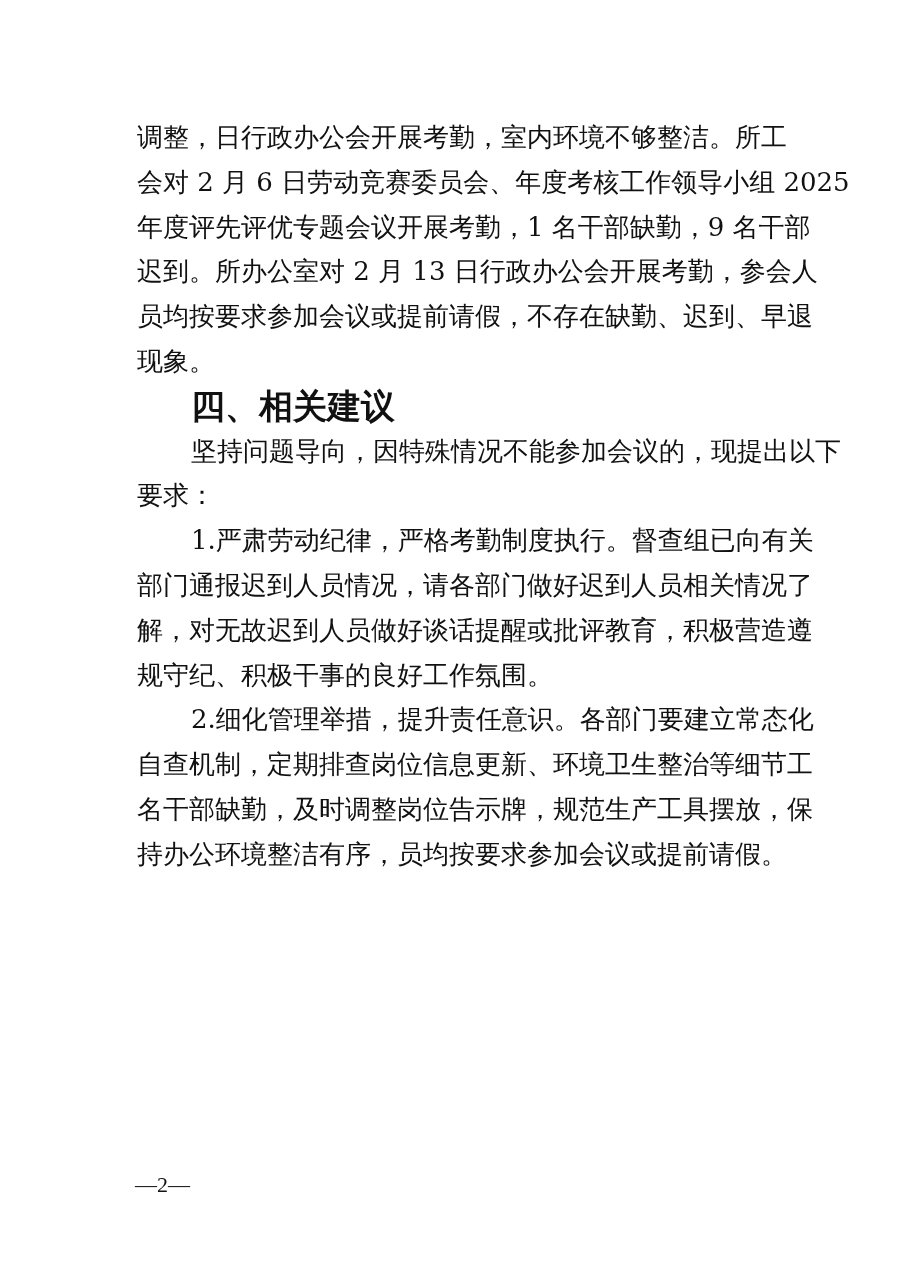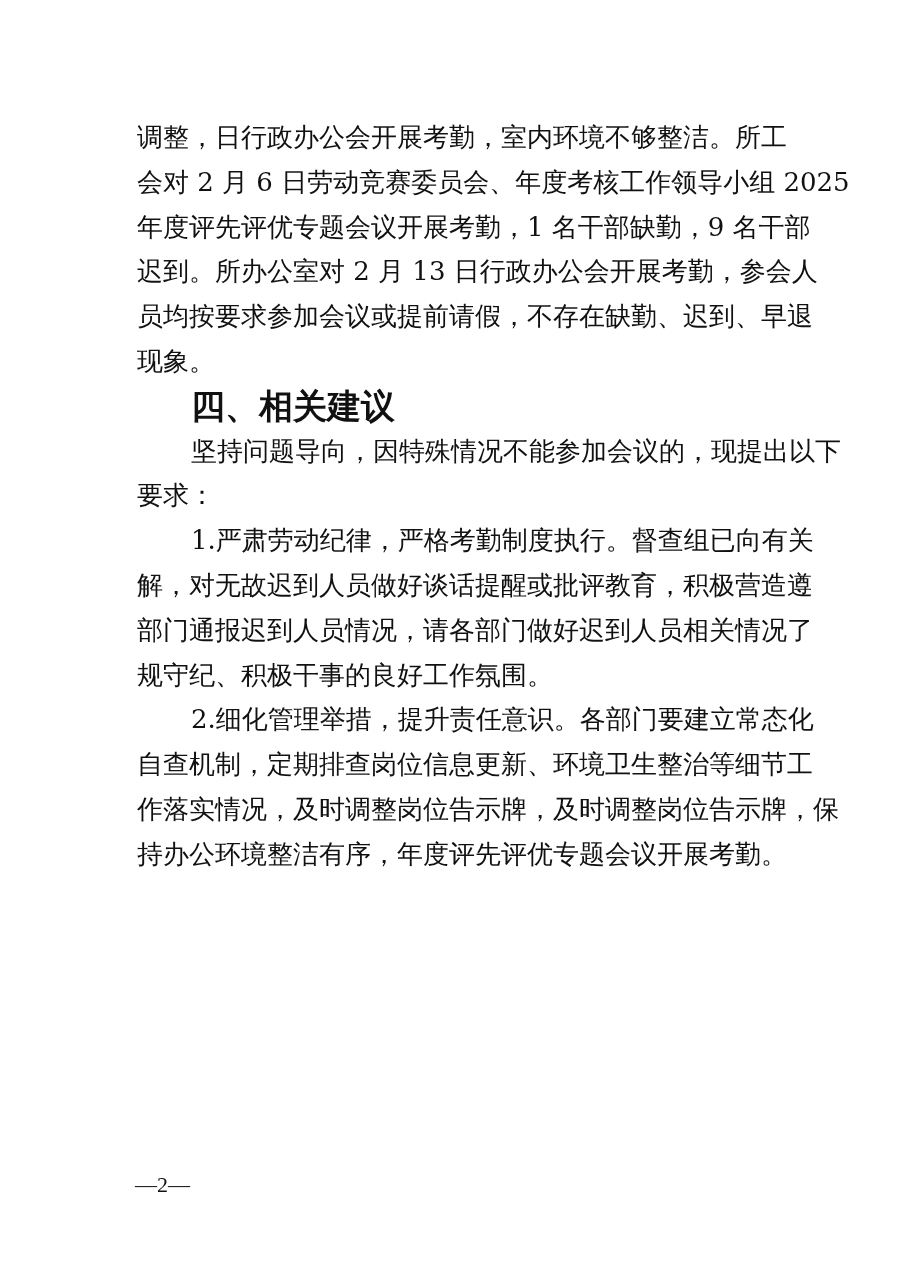--- a/index.html
+++ b/index.html
@@ -67,28 +67,28 @@
 
   <div class="line indent heading">四、相关建议</div>
 
   <div>
     <div class="line indent">坚持问题导向，因特殊情况不能参加会议的，现提出以下</div>
     <div class="line last">要求：</div>
   </div>
 
   <div>
     <div class="line indent">1.严肃劳动纪律，严格考勤制度执行。督查组已向有关</div>
+    <div class="line">部门通报迟到人员情况，请各部门做好迟到人员相关情况了</div>
     <div class="line">解，对无故迟到人员做好谈话提醒或批评教育，积极营造遵</div>
-    <div class="line">部门通报迟到人员情况，请各部门做好迟到人员相关情况了</div>
     <div class="line last">规守纪、积极干事的良好工作氛围。</div>
   </div>
 
   <div>
     <div class="line indent">2.细化管理举措，提升责任意识。各部门要建立常态化</div>
     <div class="line">自查机制，定期排查岗位信息更新、环境卫生整治等细节工</div>
-    <div class="line">作落实情况，及时调整岗位告示牌，及时调整岗位告示牌，保</div>
-    <div class="line last">持办公环境整洁有序，年度评先评优专题会议开展考勤。</div>
+    <div class="line">名干部缺勤，及时调整岗位告示牌，规范生产工具摆放，保</div>
+    <div class="line last">持办公环境整洁有序，员均按要求参加会议或提前请假。</div>
   </div>
 
 
 </div>
 
 <div class="page-number">—2—</div>
 
 </body></html>

